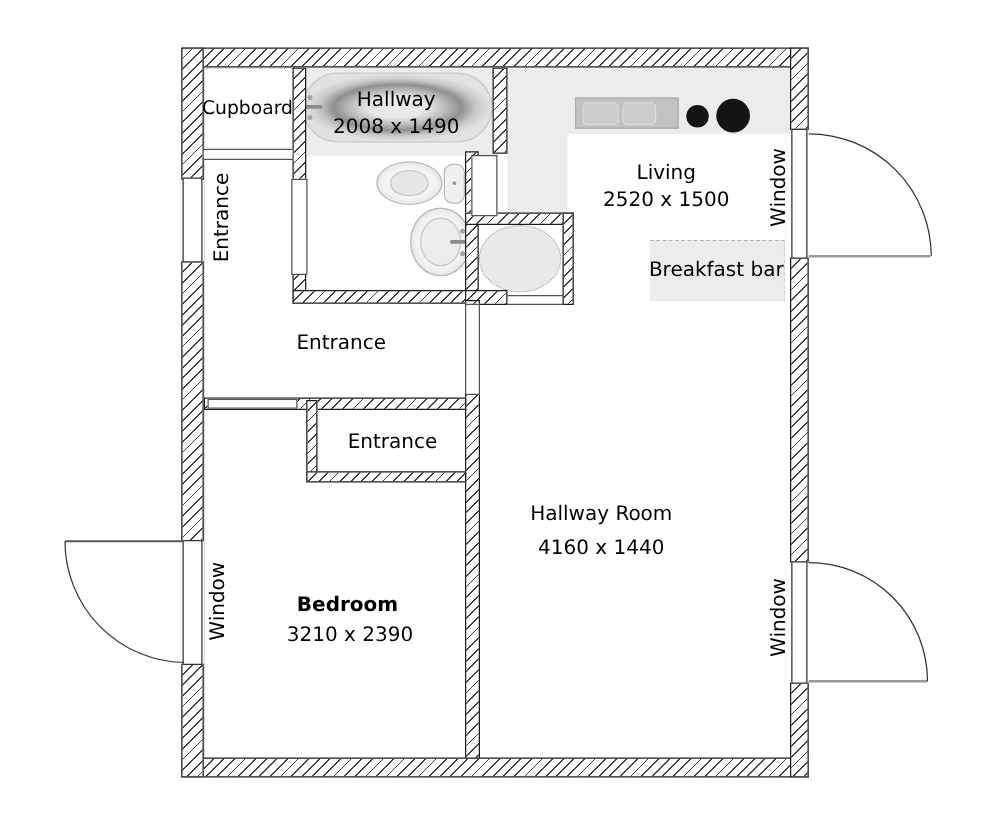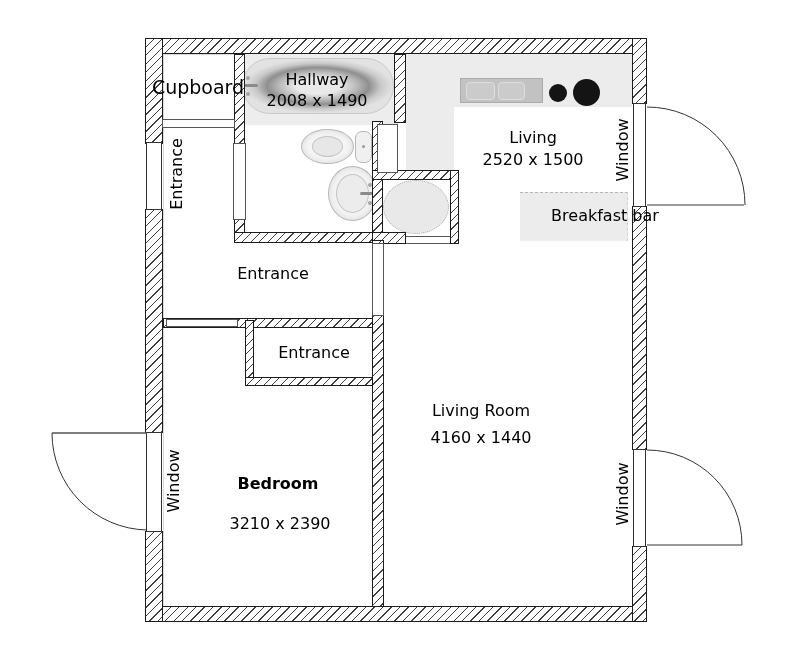--- a/index.html
+++ b/index.html
@@ -95,30 +95,30 @@
     <line x1="52" y1="433" x2="147" y2="433" stroke="#555" stroke-width="1.5"></line>
     <path d="M 52 433 A 97 97 0 0 0 147 530" fill="none" stroke="#333" stroke-width="1"></path>
 
     <line x1="647" y1="205" x2="744" y2="205" stroke="#999" stroke-width="2"></line>
     <path d="M 647 107 A 98 98 0 0 1 745 205" fill="none" stroke="#333" stroke-width="1"></path>
 
     <line x1="647" y1="545" x2="742" y2="545" stroke="#999" stroke-width="2"></line>
     <path d="M 647 450 A 95 95 0 0 1 742 545" fill="none" stroke="#333" stroke-width="1"></path>
   </svg>
 
-  <div class="lbl z5" style="left:198px;top:87px;font-size:19px;">Cupboard</div>
+  <div class="lbl z5" style="left:198px;top:87px;font-size:15px;">Cupboard</div>
   <div class="vlbl z5" style="left:177px;top:174px;">Entrance</div>
   <div class="lbl z5" style="left:317px;top:80px;">Hallway</div>
   <div class="lbl z5" style="left:317px;top:101px;">2008 x 1490</div>
   <div class="lbl z5" style="left:533px;top:138px;">Living</div>
   <div class="lbl z5" style="left:533px;top:160px;">2520 x 1500</div>
   <div class="vlbl z5" style="left:623px;top:150px;">Window</div>
-  <div class="lbl z5" style="left:573px;top:216px;margin-left:32px;">Breakfast bar</div>
+  <div class="lbl z5" style="left:573px;top:216px;">Breakfast bar</div>
   <div class="lbl z5" style="left:273px;top:274px;">Entrance</div>
   <div class="lbl z5" style="left:314px;top:353px;">Entrance</div>
-  <div class="lbl z5" style="left:481px;top:411px;">Living Room</div>
+  <div class="lbl z5" style="left:481px;top:411px;">Hallway Room</div>
   <div class="lbl z5" style="left:481px;top:438px;">4160 x 1440</div>
   <div class="vlbl z5" style="left:623px;top:494px;">Window</div>
   <div class="vlbl z5" style="left:174px;top:481px;">Window</div>
   <div class="lbl z5" style="left:278px;top:484px;font-weight:bold;">Bedroom</div>
-  <div class="lbl z5" style="left:280px;top:508px;margin-top:16px;">3210 x 2390</div>
+  <div class="lbl z5" style="left:280px;top:508px;">3210 x 2390</div>
 
 </div>
 
 </body></html>

